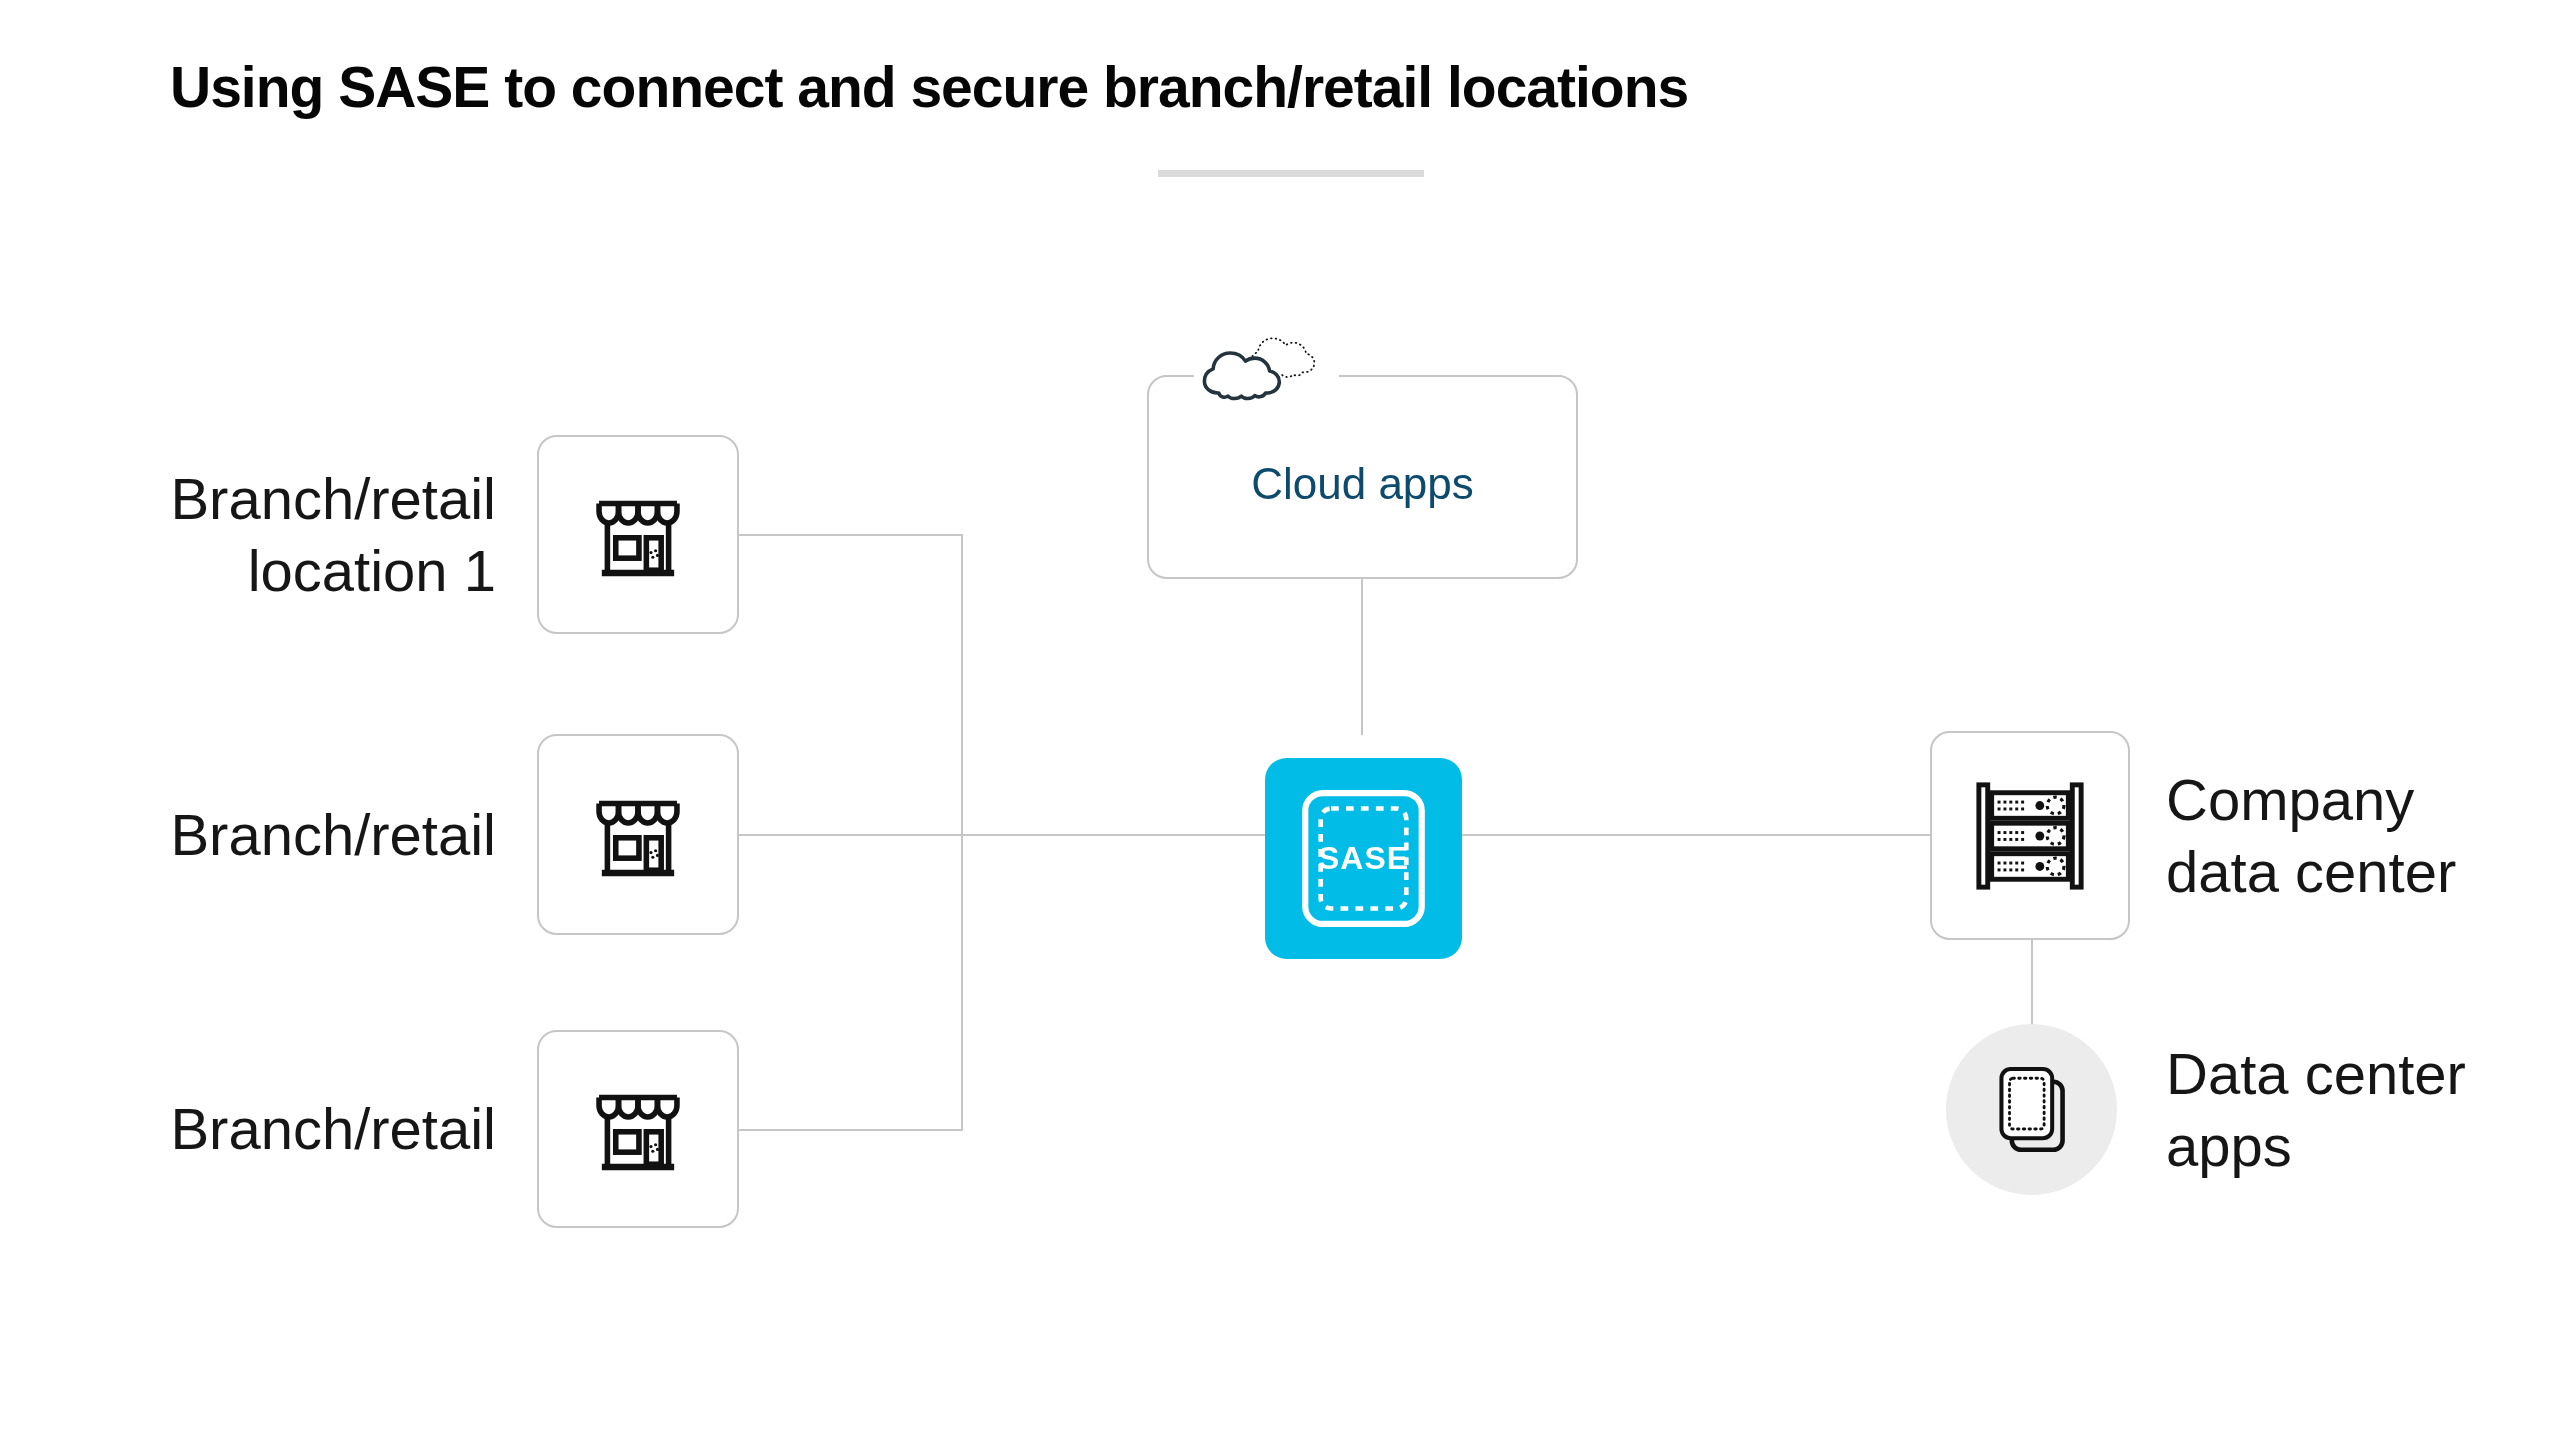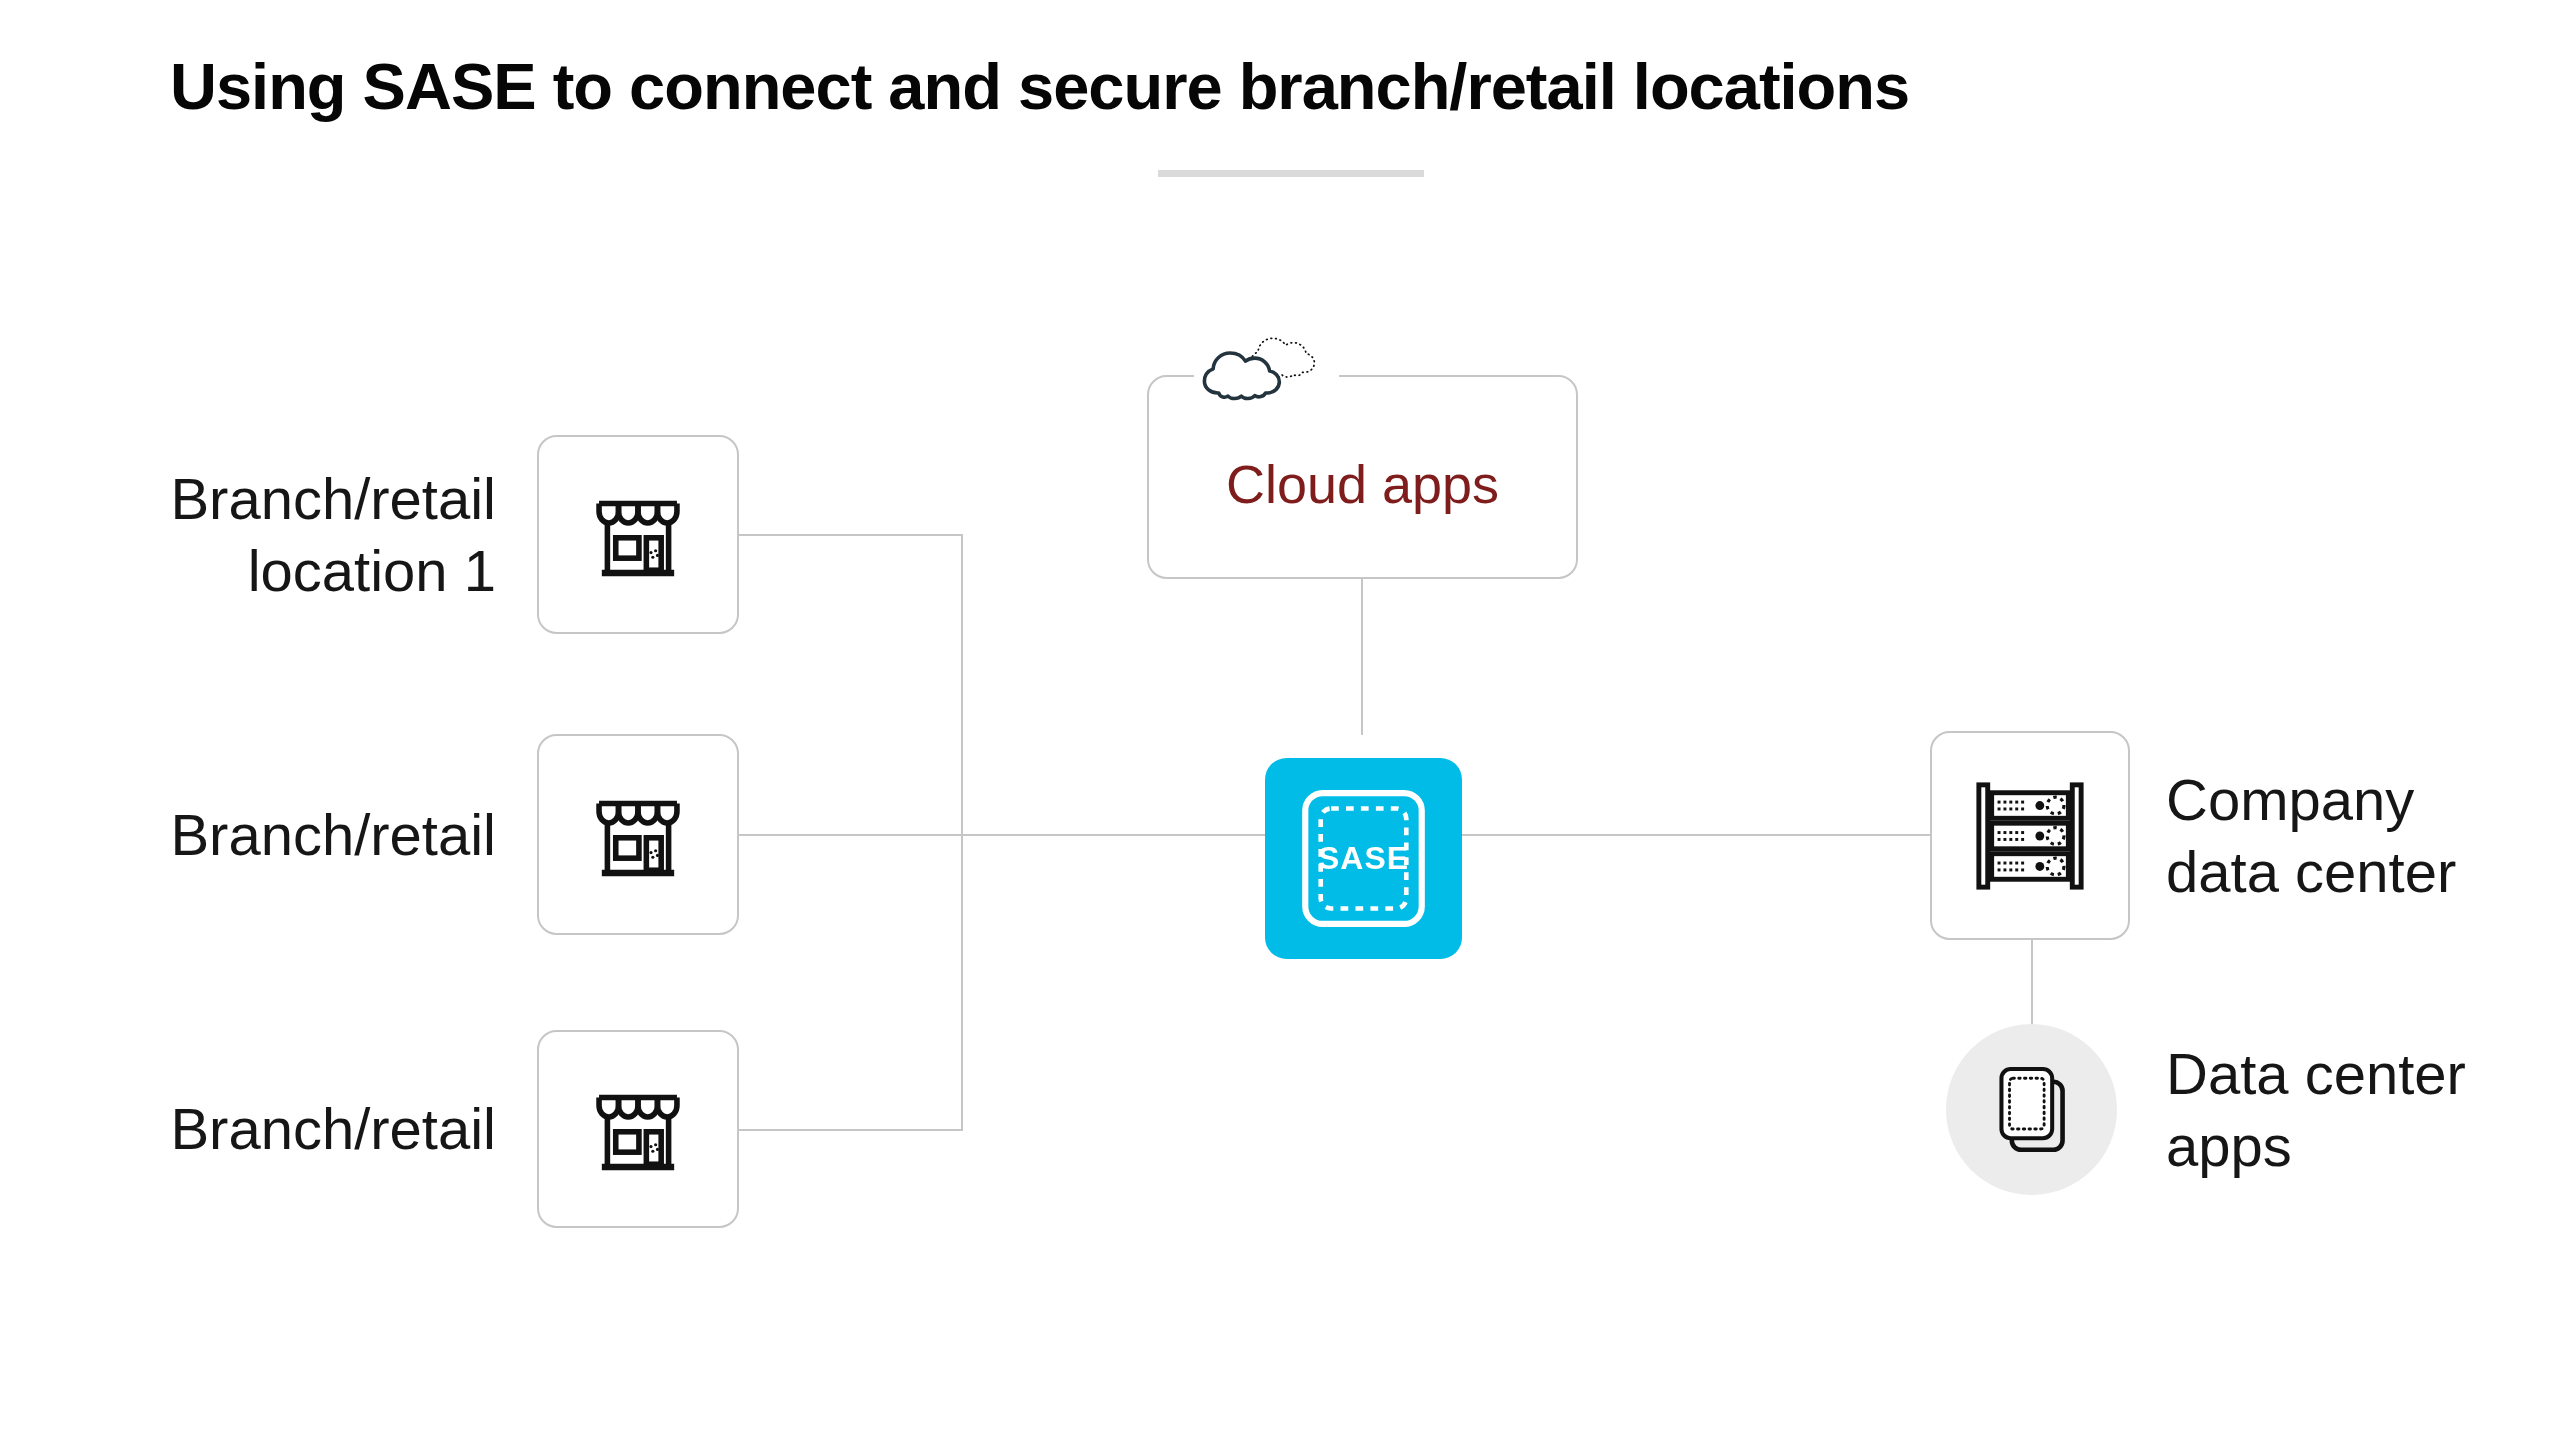--- a/index.html
+++ b/index.html
@@ -7,21 +7,21 @@
     position:relative;
     width:2576px;height:1449px;
     background:#ffffff;
     font-family:"Liberation Sans", sans-serif;
     overflow:hidden;
   }
   .abs{position:absolute;}
   
   #title{
     left:170px;top:45px;width:2318px;
-    font-size:65px;line-height:84px;
+    font-size:57px;line-height:84px;
     font-weight:bold;letter-spacing:-1px;
     color:#060606;
   }
   #title-divider{
     left:1158px;top:170px;width:266px;height:6.7px;
     background:#dadada;
   }
   
   .node-box{
     background:#ffffff;
@@ -46,21 +46,21 @@
   #branch-label-3{top:1030px;height:198px;}
   .label-right{left:2166px;width:438px;text-align:left;align-items:flex-start;}
   #company-dc-label{top:731px;height:209px;}
   #dc-apps-label{top:1024px;height:171px;}
   
   #cloud-apps-box{
     left:1147px;top:375px;width:431px;height:204px;
     padding-top:13.4px;
   }
   #cloud-apps-label{
-    color:#7f1d1d;font-size:54px;line-height:62px;
+    color:#0c4a6e;font-size:44px;line-height:62px;
   }
   #cloud-icon-wrap{
     left:1194px;top:335px;width:145px;height:78px;
     background:#ffffff;
   }
   
   #sase-box{
     left:1265px;top:734px;width:197px;height:201px;
     background:#00bce7;
     border-radius:21.6px;

